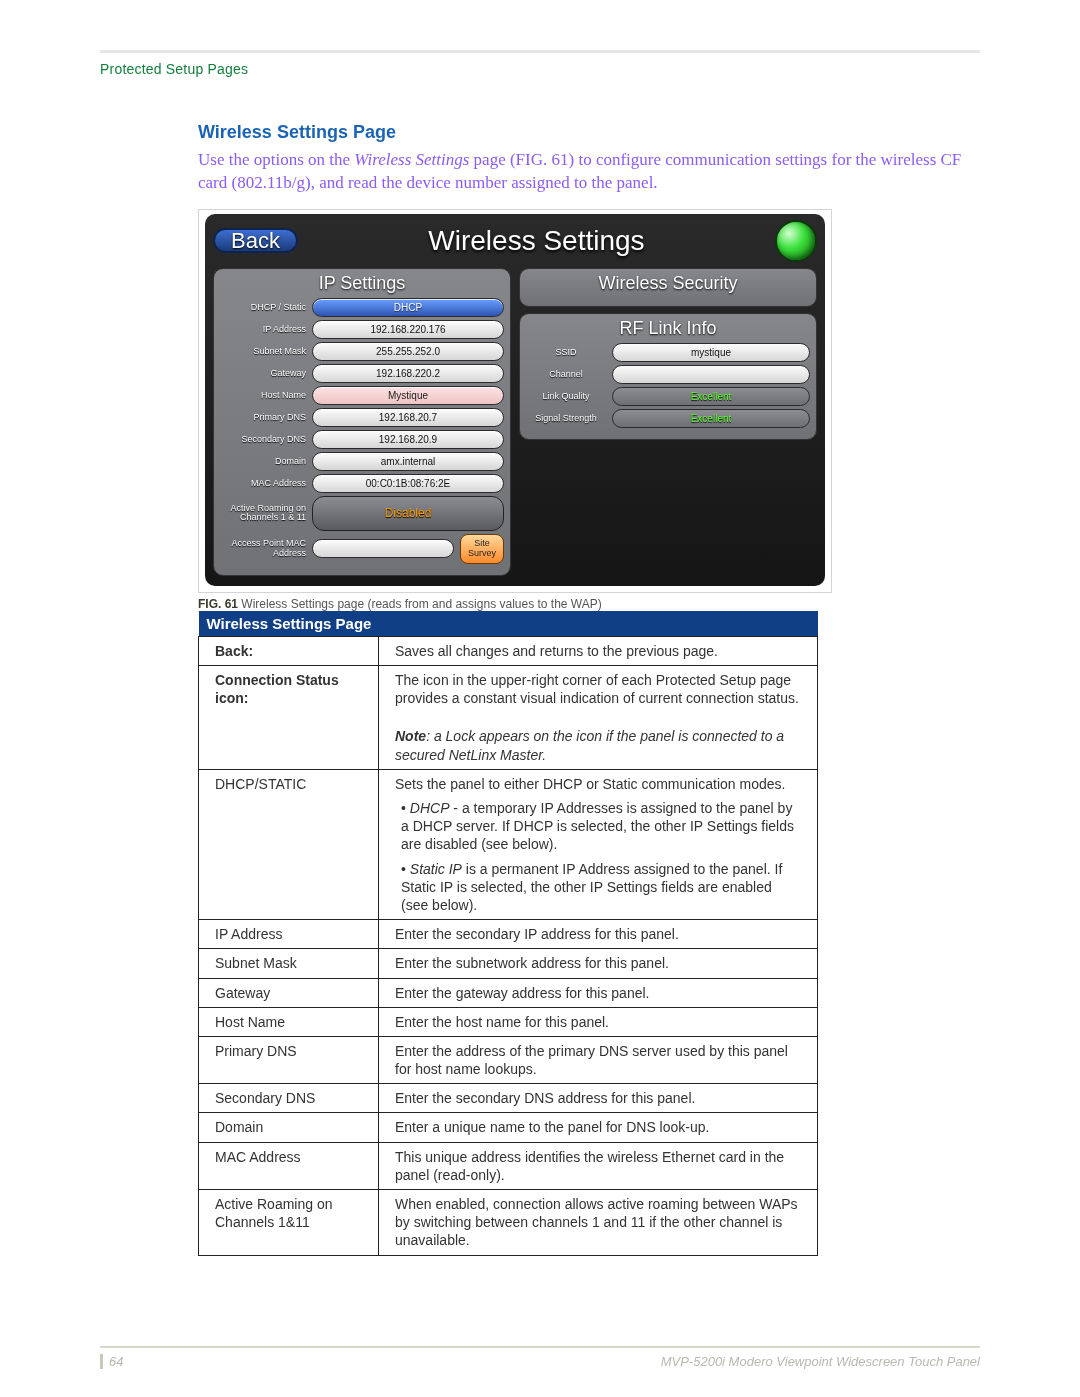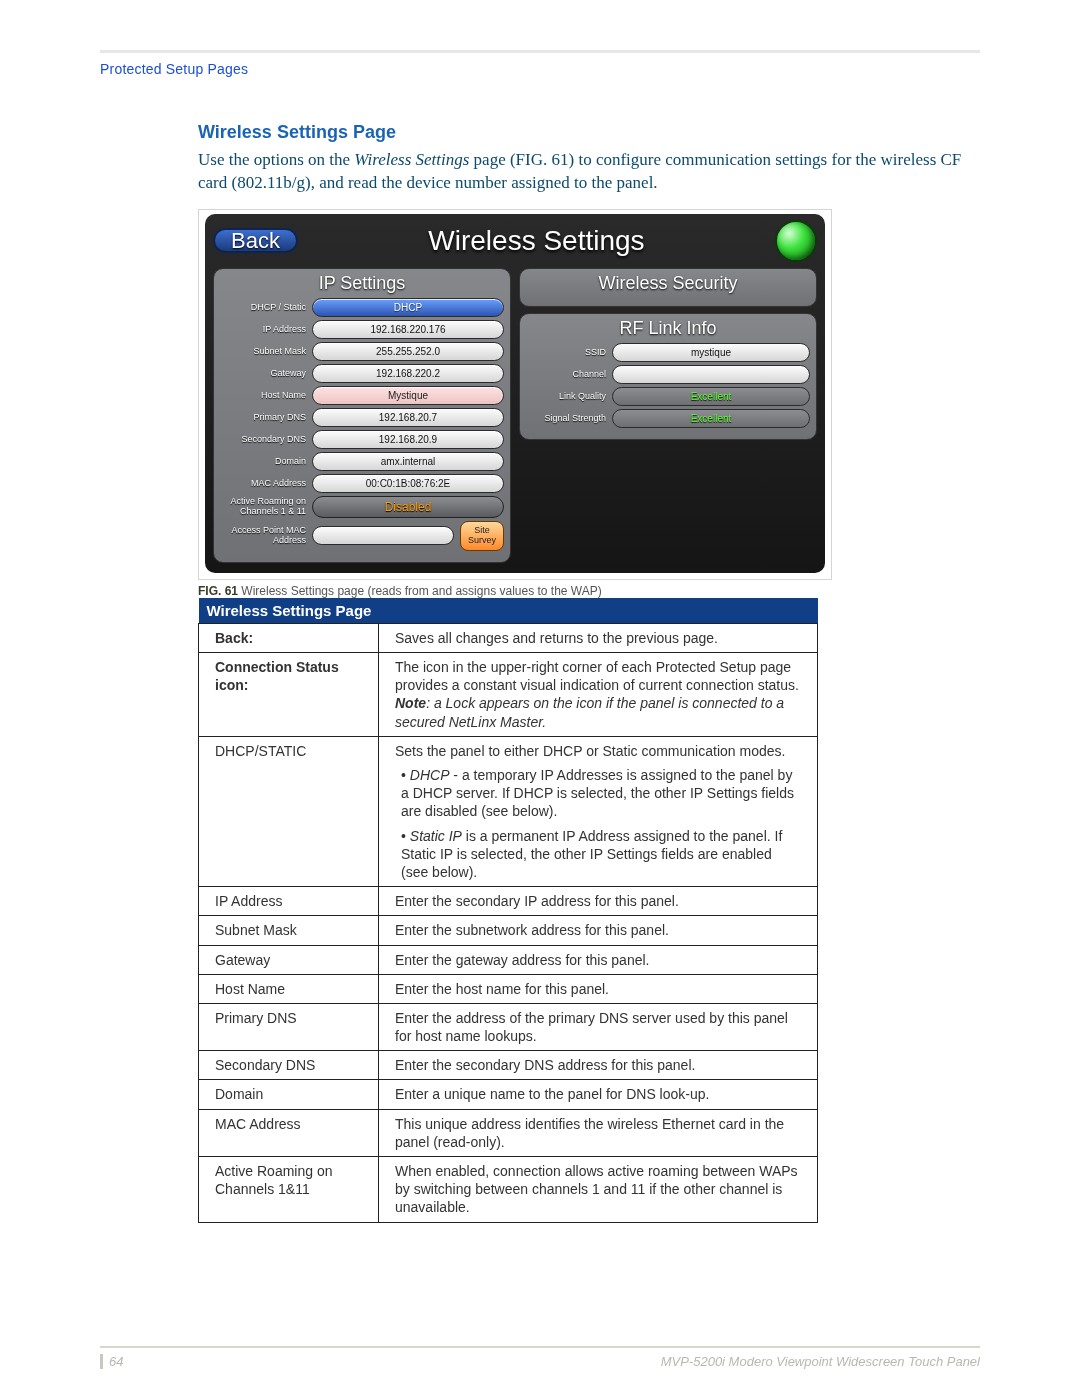--- a/index.html
+++ b/index.html
@@ -10,39 +10,39 @@
     font-family: Arial, Helvetica, sans-serif;
     color: #333;
     position: relative;
     padding: 50px 100px 40px 100px;
   }
   .top-rule {
     border-top: 3px solid #e6e6e6;
     margin-bottom: 8px;
   }
   .breadcrumb {
-    color: #1d4ed8;
+    color: #15803d;
     font-size: 14px;
     margin-bottom: 45px;
     letter-spacing: .2px;
   }
   .content {
     margin-left: 98px;
   }
   .section-title {
     color: #1b63b5;
     font-weight: bold;
     font-size: 18px;
     margin-bottom: 6px;
   }
   .body-text {
     font-family: "Times New Roman", Times, serif;
     font-size: 17px;
     line-height: 1.35;
-    color: #0c4a6e;
+    color: #8b5cf6;
     margin-bottom: 14px;
   }
   .body-text .ital { font-style: italic; }
 
   
   .panel-wrap {
     border: 1px solid #d4d4d4;
     padding: 4px 6px 6px 6px;
     margin-bottom: 4px;
     display: inline-block;
@@ -159,41 +159,41 @@
     text-shadow: 0 1px 1px rgba(0,0,0,.6);
   }
   .rf-row {
     display: flex;
     align-items: center;
     gap: 6px;
     margin-bottom: 3px;
   }
   .rf-label {
     width: 80px;
-    text-align: right;
+    text-align: center;
     font-size: 9px;
     text-shadow: 0 1px 1px #000;
   }
   .rf-val {
     flex: 1;
     height: 19px;
     border-radius: 10px;
     background: linear-gradient(#fcfcfc, #d6d6d6);
     border: 1px solid #2b2b2b;
     color: #111;
     font-size: 10px;
     display: flex; align-items: center; justify-content: center;
   }
   .rf-val.excellent {
     background: linear-gradient(#8b8d91, #6d6f73);
     color: #5dff2e;
     text-shadow: 0 1px 1px #000;
   }
   .disabled-pill {
-    height: 22px;
+    height: 35px;
     border-radius: 12px;
     background: linear-gradient(#8b8d91, #595b5f);
     border: 1px solid #222;
     color: #ff9a00;
     display: flex; align-items: center; justify-content: center;
     font-size: 12px;
     text-shadow: 0 1px 1px #000;
   }
   .site-survey {
     width: 44px; height: 30px;
@@ -374,21 +374,21 @@
           <th class="hdr" colspan="2">Wireless Settings Page</th>
         </tr>
     </tbody>
       <tbody id="ft-body">
         <tr>
           <td class="l b">Back:</td>
           <td>Saves all changes and returns to the previous page.</td>
         </tr>
         <tr>
           <td class="l b">Connection Status icon:</td>
-          <td>The icon in the upper-right corner of each Protected Setup page provides a constant visual indication of current connection status.<div class="note-ital" style="margin-top: 0;"><span style="font-weight: bold; font-style: italic;">Note</span>: a Lock appears on the icon if the panel is connected to a secured NetLinx Master.</div></td>
+          <td>The icon in the upper-right corner of each Protected Setup page provides a constant visual indication of current connection status.<div class="note-ital" style="margin-top: 20px;"><span style="font-weight: bold; font-style: italic;">Note</span>: a Lock appears on the icon if the panel is connected to a secured NetLinx Master.</div></td>
         </tr>
         <tr>
           <td class="l">DHCP/STATIC</td>
           <td>Sets the panel to either DHCP or Static communication modes.<div style="margin-top: 6px; padding-left: 6px;"><span>• </span><span style="font-style: italic;">DHCP</span> - a temporary IP Addresses is assigned to the panel by a DHCP server. If DHCP is selected, the other IP Settings fields are disabled (see below).</div><div style="margin-top: 6px; padding-left: 6px;"><span>• </span><span style="font-style: italic;">Static IP</span> is a permanent IP Address assigned to the panel. If Static IP is selected, the other IP Settings fields are enabled (see below).</div></td>
         </tr>
         <tr>
           <td class="l">IP Address</td>
           <td>Enter the secondary IP address for this panel.</td>
         </tr>
         <tr>

